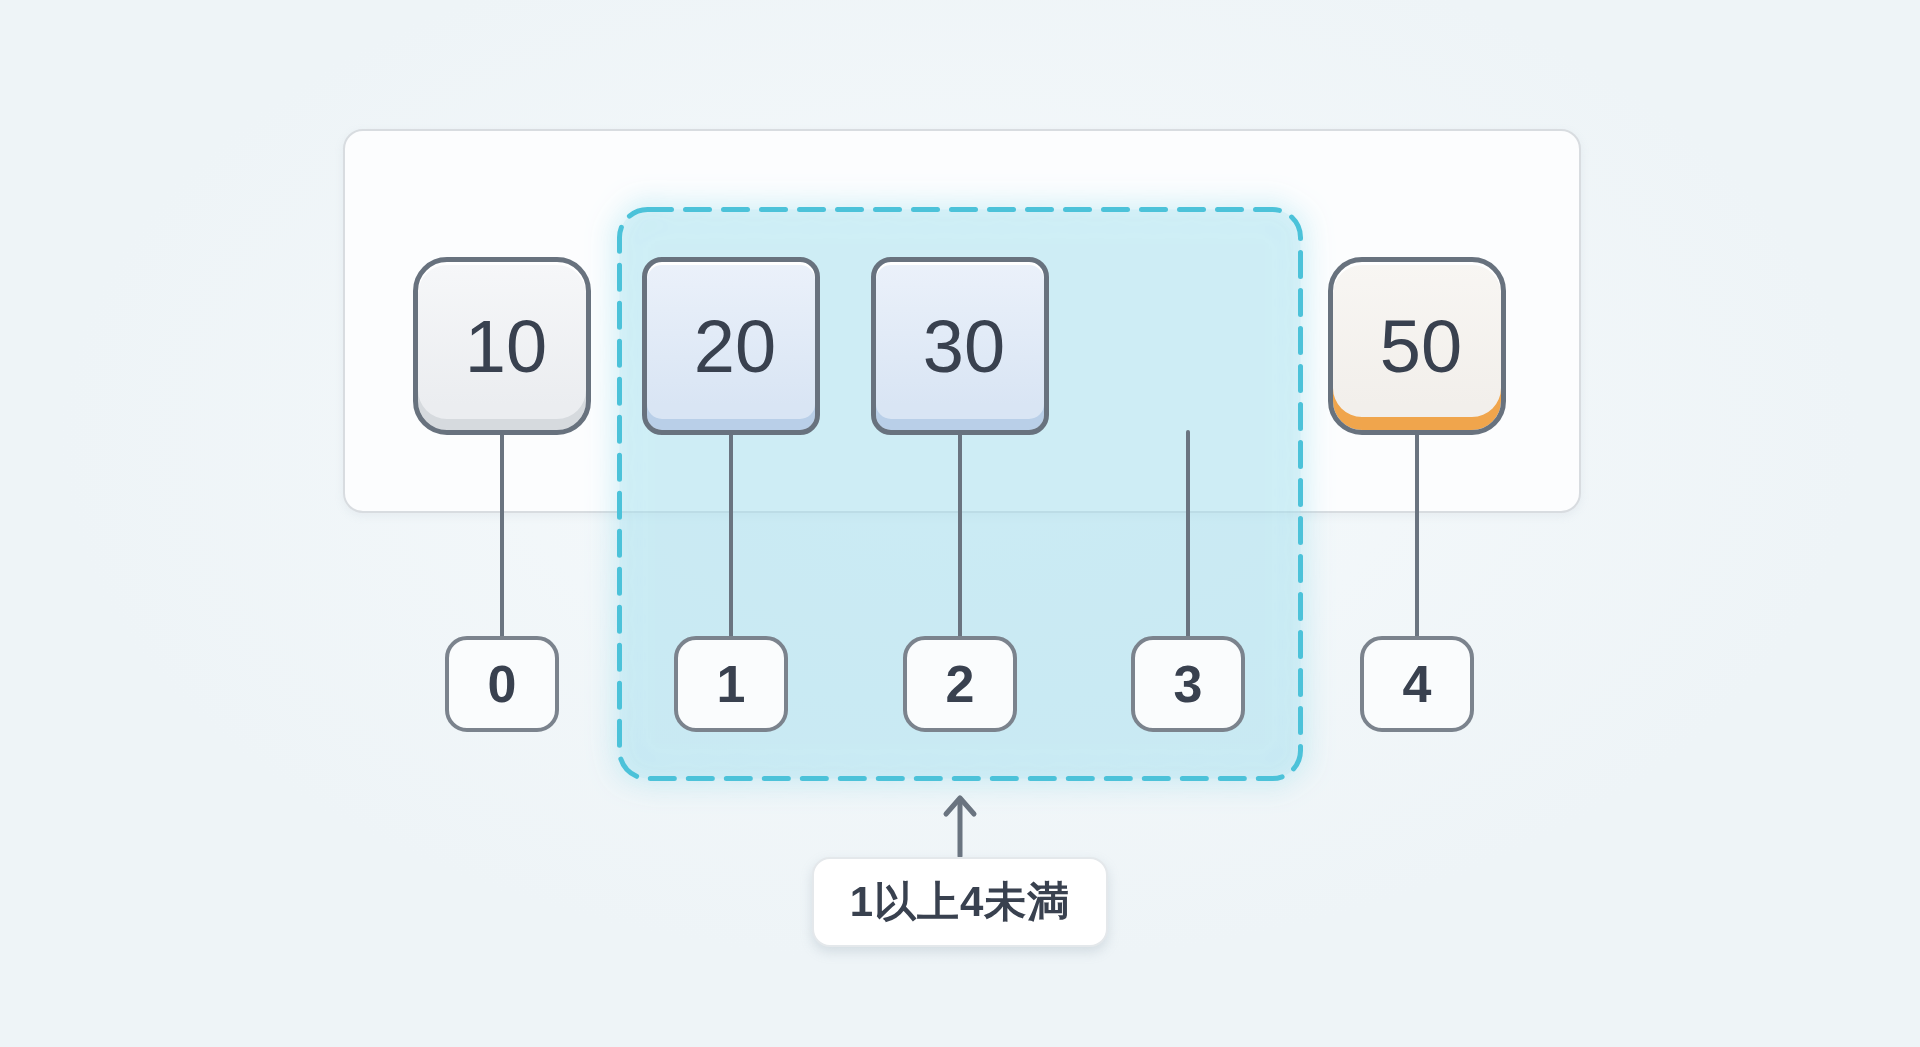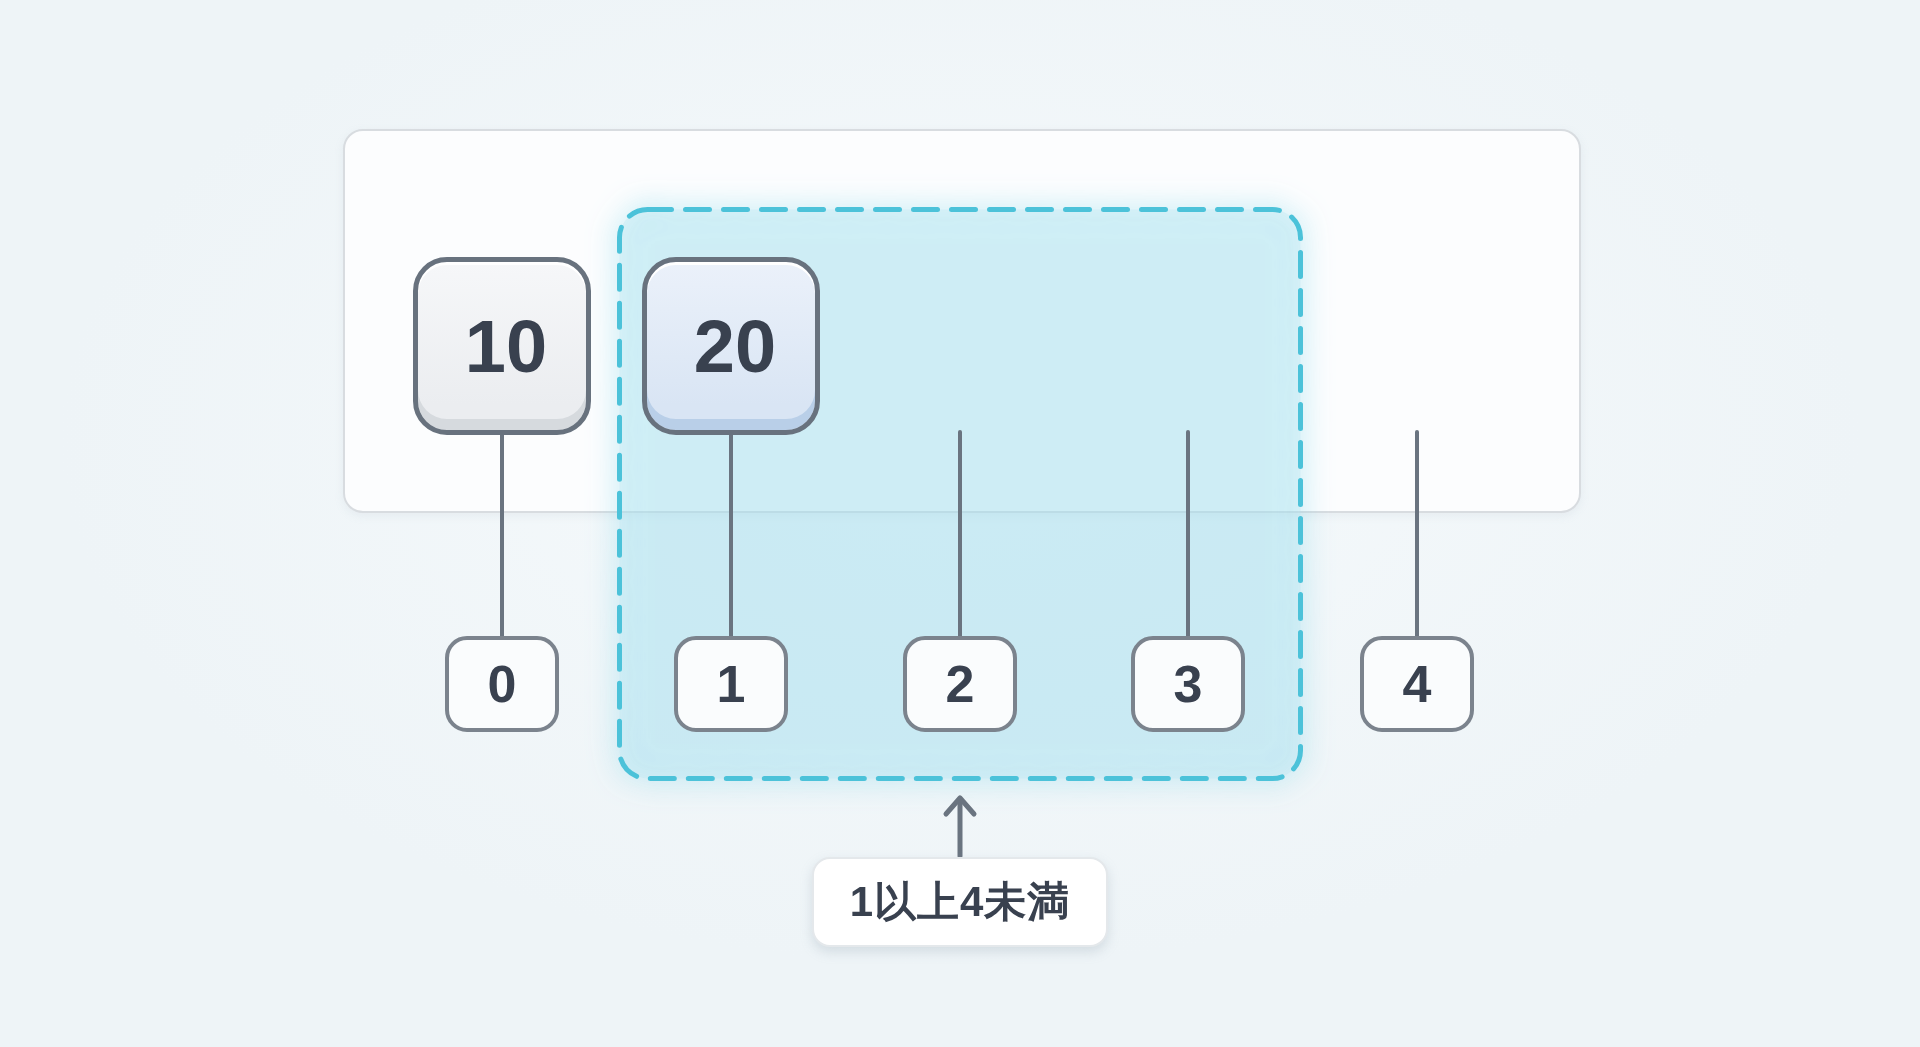--- a/index.html
+++ b/index.html
@@ -63,31 +63,32 @@
     z-index: 3;
   }
   .cell {
     position: absolute;
     top: 257px;
     left: calc(var(--cx) - 89px);
     width: 178px; height: 178px;
     border: 5px solid var(--cell_border);
     border-radius: 34px;
     display: flex; align-items: center; justify-content: center;
-    font-size: 74px; font-weight: bold; color: var(--text);
+    font-size: 74px; font-weight: normal; color: var(--text);
     z-index: 4;
     padding-left: 8px;
   }
   .cell.state-default {
     background: linear-gradient(180deg, #f6f7f9 0%, #ebedf0 85%);
     box-shadow: inset 0 -11px 0 #d6dade, inset 0 3px 0 #ffffff;
   }
   .cell.state-highlighted {
     background: linear-gradient(180deg, #ebf1fa 0%, #d9e5f4 85%);
     box-shadow: inset 0 -11px 0 #b9cfe8, inset 0 3px 0 #ffffff;
+    border-radius: 20px;
   }
   .cell.state-end {
     background: linear-gradient(180deg, #f8f6f3 0%, #f2efeb 85%);
     box-shadow: inset 0 -13px 0 var(--end_accent), inset 0 3px 0 #ffffff;
   }
   .index-box {
     position: absolute;
     top: 636px;
     left: calc(var(--cx) - 57px);
     width: 114px; height: 96px;
@@ -131,20 +132,22 @@
   </svg>
 
   <div class="connector col0"></div>
   <div class="connector col1"></div>
   <div class="connector col2"></div>
   <div class="connector col3"></div>
   <div class="connector col4"></div>
 
   <div class="cell col0 state-default">10</div>
   <div class="cell col1 state-highlighted">20</div>
+  <div class="cell col2 state-highlighted">30</div>
+  <div class="cell col4 state-end">50</div>
 
   <div class="index-box col0">0</div>
   <div class="index-box col1">1</div>
   <div class="index-box col2">2</div>
   <div class="index-box col3">3</div>
   <div class="index-box col4">4</div>
 
   <svg class="arrow" width="44" height="64" viewBox="0 0 44 64">
     <line x1="22" y1="62" x2="22" y2="8" stroke="currentColor" stroke-width="5" stroke-linecap="round"></line>
     <polyline points="8,20 22,4 36,20" fill="none" stroke="currentColor" stroke-width="5" stroke-linecap="round" stroke-linejoin="round"></polyline>

